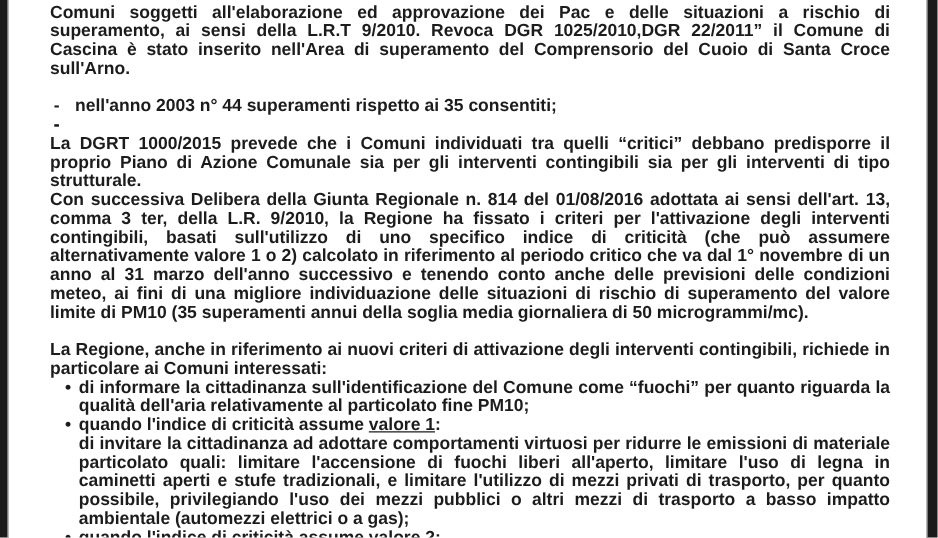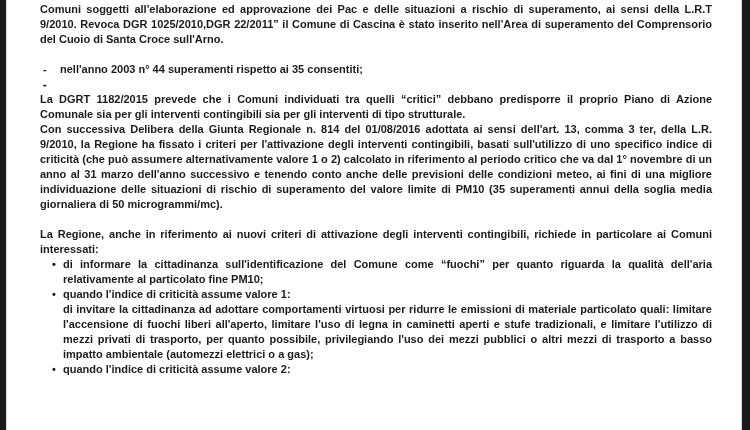--- a/index.html
+++ b/index.html
@@ -8,47 +8,47 @@
     background:#ffffff;
     font-family:"Liberation Sans","DejaVu Sans",sans-serif;
   }
   .edge-bar{position:absolute;top:0;bottom:0;background:#1b1b1b;}
   .edge-left{left:0;width:6px;border-right:1px solid #d9d9d9;}
   .edge-right{right:0;width:8px;border-left:1px solid #d9d9d9;}
   .doc{
     position:absolute;top:0;left:7px;right:9px;bottom:0;
     padding:2px 29px 0 33px;
     color:#1c1c1c;
-    font-size:11px;font-weight:bold;line-height:15px;
+    font-size:14px;font-weight:bold;line-height:15px;
     text-align:justify;
     overflow:hidden;
   }
   .blk{margin:0;}
   .spacer{height:15px;}
   .dash{position:relative;padding-left:20px;}
   .dash > .marker{position:absolute;left:3px;}
   .bullet{position:relative;padding-left:23px;}
   .bullet > .marker{position:absolute;left:12px;}
   .bullet_cont{padding-left:23px;}
-  .u{}
+  .u{text-decoration:underline;}
 </style>
 </head>
 <body>
 
 <div class="edge-bar edge-left"></div>
 <div class="edge-bar edge-right"></div>
 
 <div class="doc">
     <div class="blk p"><span>Comuni soggetti all'elaborazione ed approvazione dei Pac e delle situazioni a rischio di superamento, ai sensi della L.R.T 9/2010. Revoca DGR 1025/2010,DGR 22/2011” il Comune di Cascina è stato inserito nell'Area di superamento del Comprensorio del Cuoio di Santa Croce sull'Arno.</span></div>
     <div class="blk spacer"></div>
     <div class="blk dash"><span class="marker">-</span><span>nell'anno 2003  n° 44 superamenti rispetto ai 35 consentiti;</span></div>
     <div class="blk dash"><span class="marker">-</span></div>
     <div class="blk dash"><span class="marker">-</span></div>
     <div class="blk spacer"></div>
-    <div class="blk p"><span>La DGRT 1182/2015 prevede che i Comuni individuati tra quelli “critici” debbano predisporre il proprio Piano di Azione Comunale sia per gli interventi contingibili sia per gli interventi di tipo strutturale.</span></div>
+    <div class="blk p"><span>La DGRT 1000/2015 prevede che i Comuni individuati tra quelli “critici” debbano predisporre il proprio Piano di Azione Comunale sia per gli interventi contingibili sia per gli interventi di tipo strutturale.</span></div>
     <div class="blk p"><span>Con successiva Delibera della Giunta Regionale n. 814 del 01/08/2016 adottata ai sensi dell'art. 13, comma 3 ter, della L.R. 9/2010, la Regione ha fissato i criteri per l'attivazione degli interventi contingibili, basati sull'utilizzo di uno specifico indice di criticità (che può assumere alternativamente valore 1 o 2) calcolato in riferimento al periodo critico che va dal 1° novembre di un anno al 31 marzo dell'anno successivo e tenendo conto anche delle previsioni delle condizioni meteo, ai fini di una migliore individuazione delle situazioni di rischio di superamento del valore limite di PM10 (35 superamenti annui della soglia media giornaliera di 50 microgrammi/mc).</span></div>
     <div class="blk spacer"></div>
     <div class="blk p"><span>La Regione, anche in riferimento ai nuovi criteri di attivazione degli interventi contingibili, richiede in particolare ai Comuni interessati:</span></div>
     <div class="blk bullet"><span class="marker">•</span><span>di informare la cittadinanza sull'identificazione del Comune come “fuochi” per quanto riguarda la qualità dell'aria relativamente al particolato fine PM10;</span></div>
     <div class="blk bullet"><span class="marker">•</span><span>quando l'indice di criticità assume </span><span class="u">valore 1</span><span>:</span></div>
     <div class="blk bullet_cont"><span>di invitare la cittadinanza ad adottare comportamenti virtuosi per ridurre le emissioni di materiale particolato quali: limitare l'accensione di fuochi liberi all'aperto, limitare l'uso di legna in caminetti aperti e stufe tradizionali, e limitare l'utilizzo di mezzi privati di trasporto, per quanto possibile, privilegiando l'uso dei mezzi pubblici o altri mezzi di trasporto a basso impatto ambientale (automezzi elettrici o a gas);</span></div>
     <div class="blk bullet"><span class="marker">•</span><span>quando l'indice di criticità assume </span><span class="u">valore 2</span><span>:</span></div>
   </div>
 
 </body></html>

